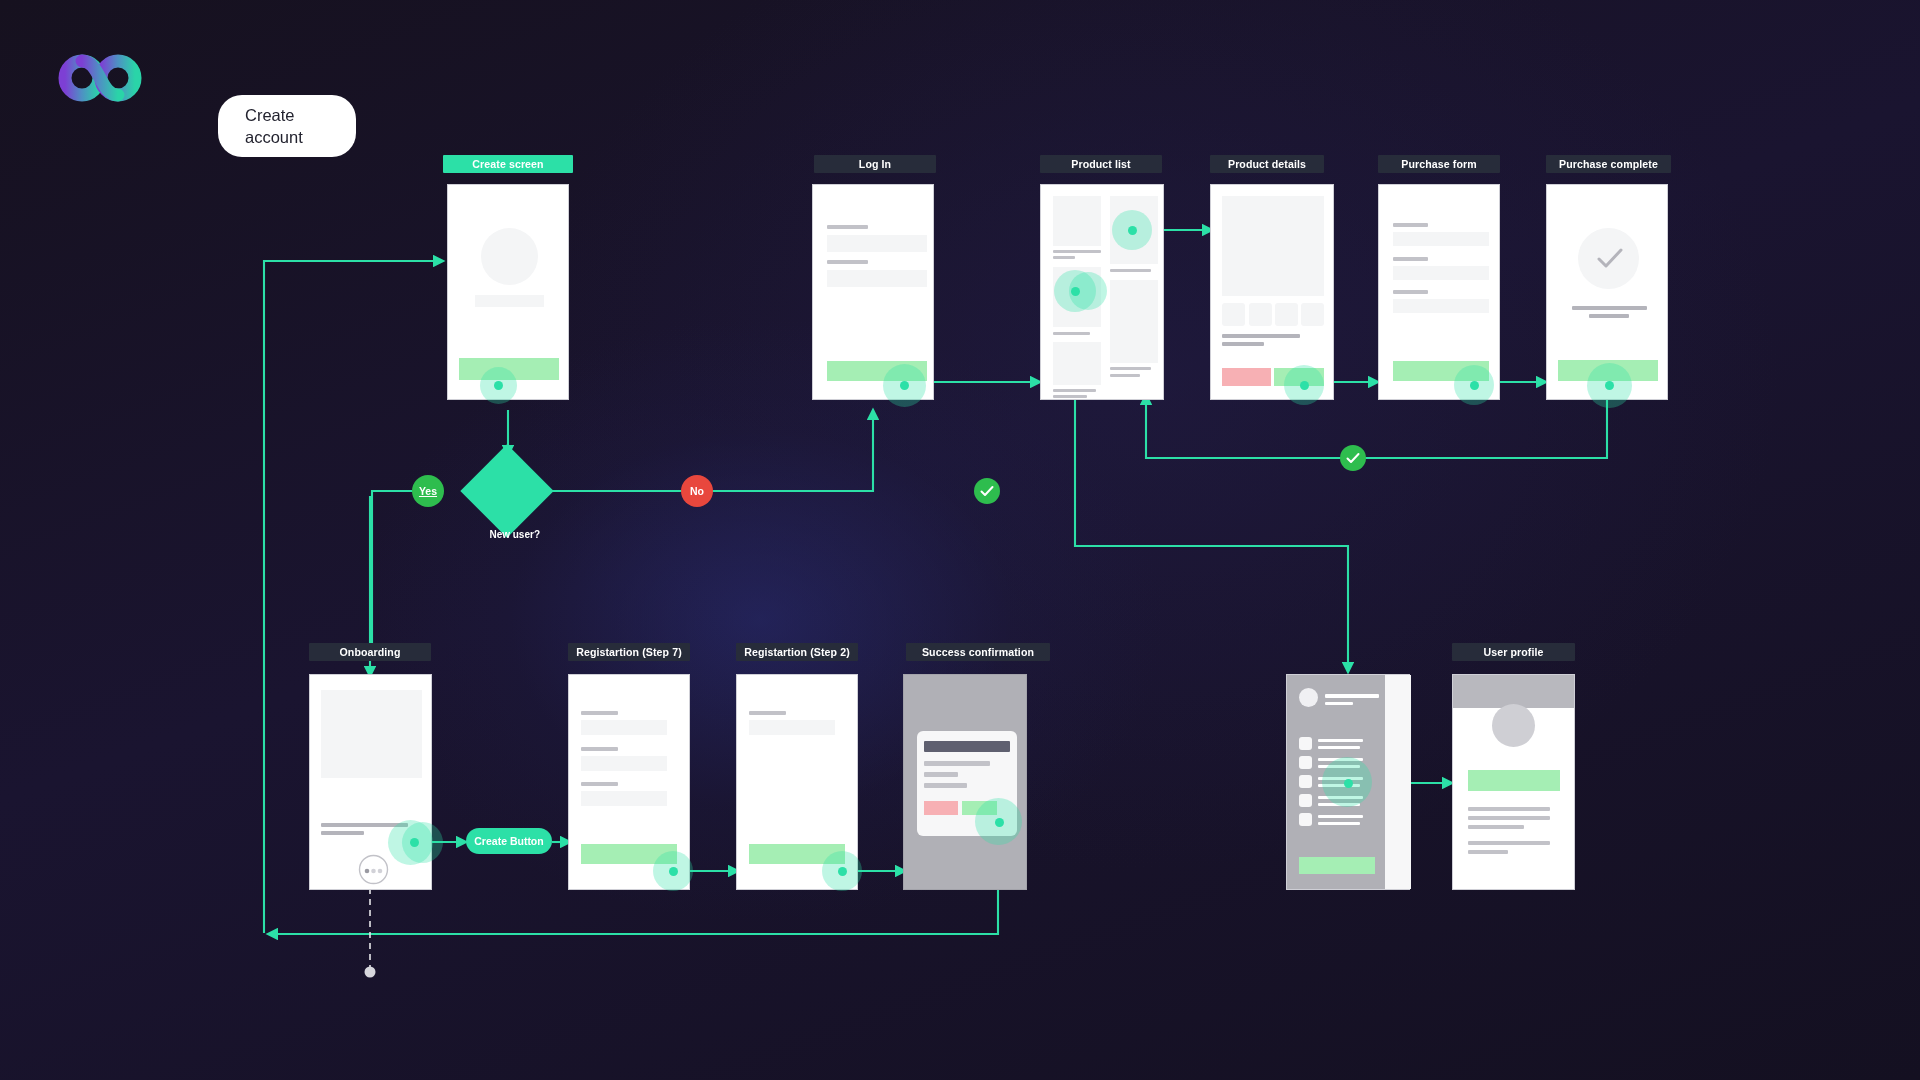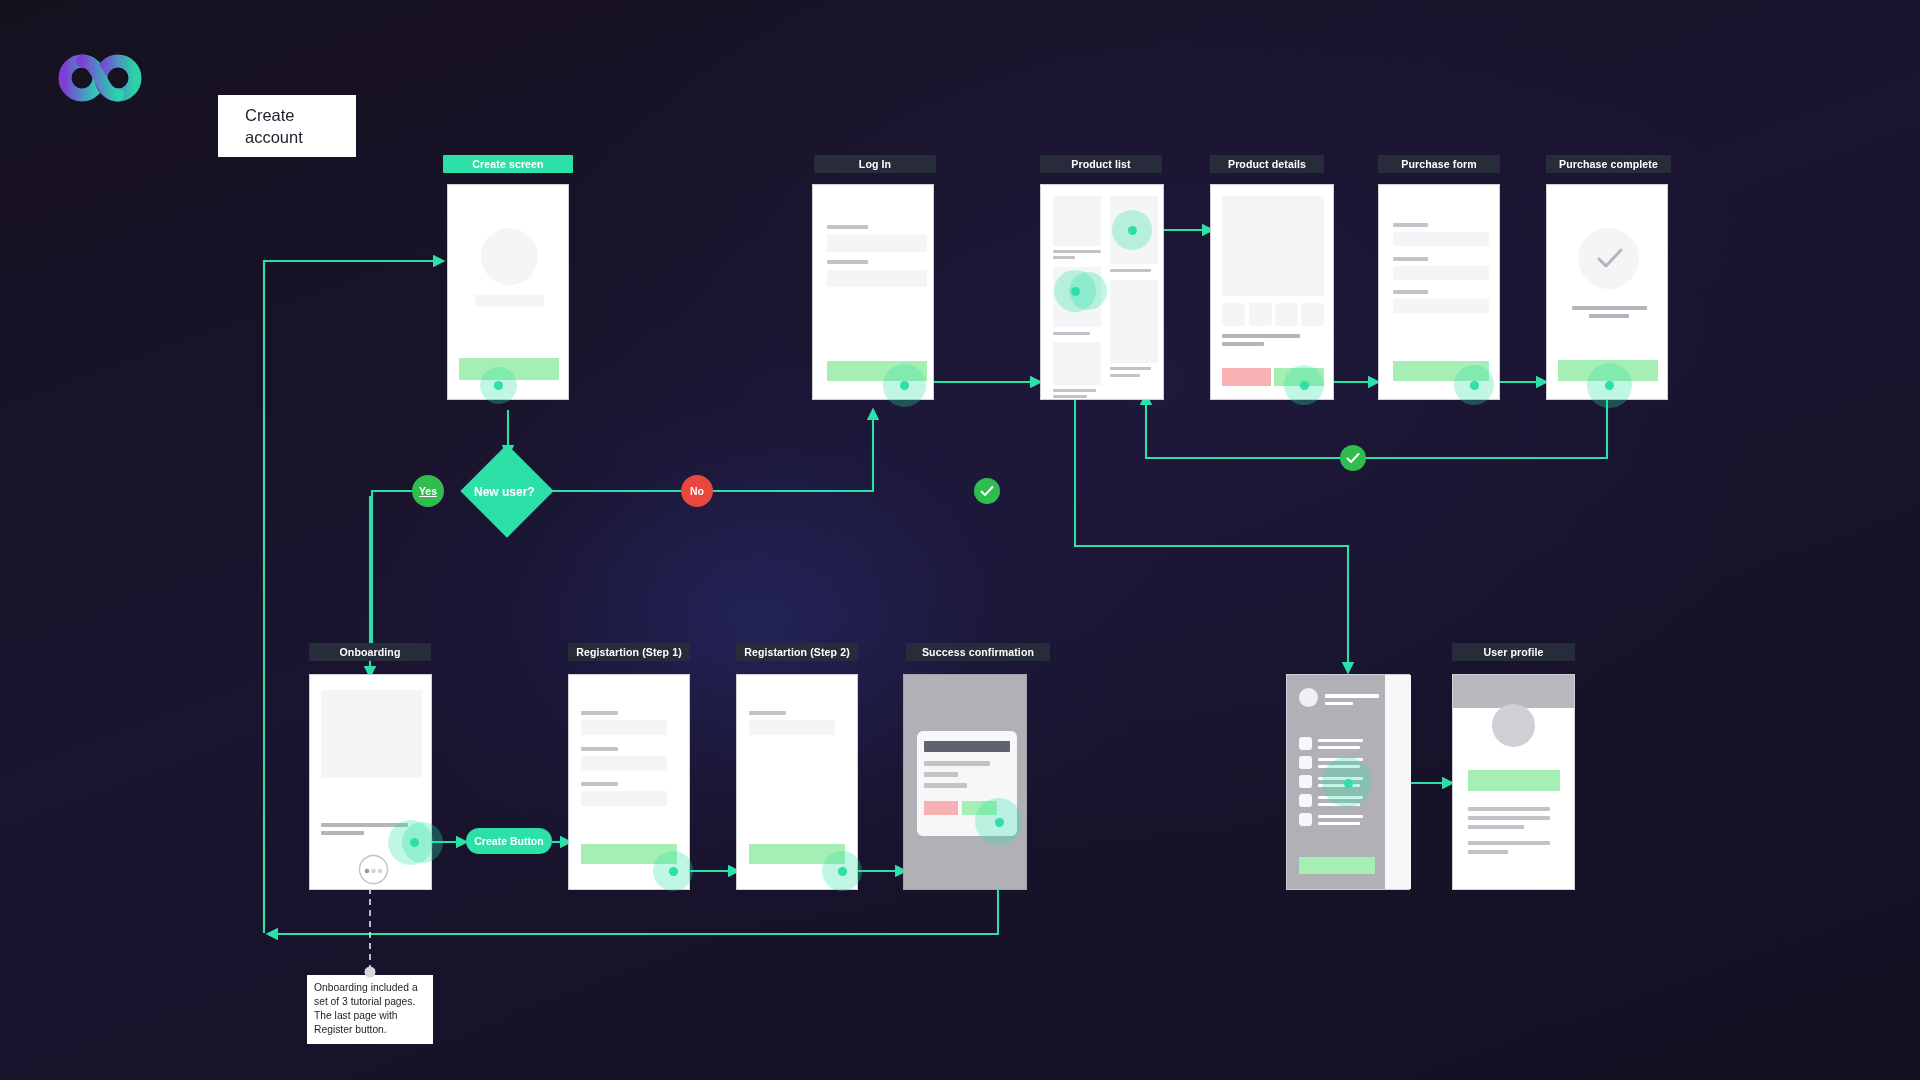--- a/index.html
+++ b/index.html
@@ -22,21 +22,21 @@
   #logo { position: absolute; left: 56px; top: 50px; width: 90px; height: 56px; }
 
   
   .note-card {
     position: absolute; background: #fff; color: #2b2b3a;
     font-size: 15px; line-height: 1.35;
   }
   #create-account {
     left: 218px; top: 95px; width: 138px; height: 62px;
     display: flex; align-items: center; padding-left: 27px;
-    font-size: 16.5px; font-weight: 400; color: #23232f;
+    font-size: 16.5px; font-weight: 400; color: #23232f; border-radius: 24px;
   }
   #onboarding-note {
     left: 307px; top: 975px; width: 126px; padding: 6px 6px 7px 7px;
     font-size: 10.3px; line-height: 1.36; color: #1d1d28;
   }
 
   
   .scr-label {
     position: absolute; height: 18px; line-height: 18px;
     text-align: center; color: #fff; font-size: 10.6px; font-weight: 700;
@@ -76,22 +76,22 @@
     color: #fff; font-size: 10.5px; font-weight: 700;
   }
   .badge.yes { background: #2ebd4e; text-decoration: underline; }
   .badge.no  { background: #e8473d; }
 
   .diamond {
     position: absolute; width: 66px; height: 66px; background: #2ce0a7;
     transform: rotate(45deg);
   }
   .diamond-label {
-    position: absolute; color: #ffffff; font-size: 12px; font-weight: 700;
-    white-space: nowrap; text-align: left;
+    position: absolute; color: #ffffff; font-size: 10px; font-weight: 700;
+    white-space: nowrap; text-align: right; margin-top: 44px;
   }
   .pill {
     position: absolute; background: #2ce0a7; color: #fff;
     font-size: 10.5px; font-weight: 700; border-radius: 14px;
     display: flex; align-items: center; justify-content: center;
     white-space: nowrap;
   }
   .check-node {
     position: absolute; width: 26px; height: 26px; border-radius: 50%;
     background: #2ebd4e; display: flex; align-items: center; justify-content: center;
@@ -123,21 +123,20 @@
       <g fill="none" stroke="url(#lg)" stroke-width="13" stroke-linecap="round">
         <circle cx="26" cy="28" r="17"></circle>
         <circle cx="62" cy="28" r="17"></circle>
       </g>
       <path d="M26 11 C 44 11, 44 45, 62 45" fill="none" stroke="url(#lg)" stroke-width="13" stroke-linecap="round"></path>
     </svg>
   </div>
 
   <div class="note-card" id="create-account">Create account</div>
 
-  <div class="note-card" id="onboarding-note">Onboarding included a set of 3 tutorial pages. The last page with Register button.</div>
 
   <svg id="flow">
     <defs>
       <marker id="ar" viewBox="0 0 10 10" refX="8" refY="5" markerWidth="6" markerHeight="6" orient="auto-start-reverse">
         <path d="M 0 0 L 10 5 L 0 10 z" fill="#2ce0a7"></path>
       </marker>
     </defs>
     <g stroke="#2ce0a7" stroke-width="2.1" fill="none" marker-end="url(#ar)">
 
       <path d="M 264 933 L 264 261 L 443 261"></path>
@@ -307,21 +306,21 @@
     </svg>
   </div>
   <div class="hotspot" style="left:410px; top:838px;">
     <i style="left:-22px; top:-18px; width:45px; height:45px;"></i>
     <i style="left:-8px; top:-16px; width:41px; height:41px;"></i>
     <b style="left:0;top:0;"></b>
   </div>
 
   <div class="pill" style="left:466px; top:828px; width:86px; height:26px;">Create Button</div>
 
-  <div class="scr-label" style="left:568px; top:643px; width:122px;">Registartion (Step 1)</div>
+  <div class="scr-label" style="left:568px; top:643px; width:122px;">Registartion (Step 7)</div>
   <div class="phone" style="left:568px; top:674px; width:122px; height:216px;">
     <div class="line" style="left:12px; top:36px; width:37px; height:4px;"></div>
     <div class="blk" style="left:12px; top:45px; width:86px; height:15px;"></div>
     <div class="line" style="left:12px; top:72px; width:37px; height:4px;"></div>
     <div class="blk" style="left:12px; top:81px; width:86px; height:15px;"></div>
     <div class="line" style="left:12px; top:107px; width:37px; height:4px;"></div>
     <div class="blk" style="left:12px; top:116px; width:86px; height:15px;"></div>
     <div class="btn-green" style="left:12px; top:169px; width:96px; height:20px;"></div>
   </div>
   <div class="hotspot" style="left:669px; top:867px;">

